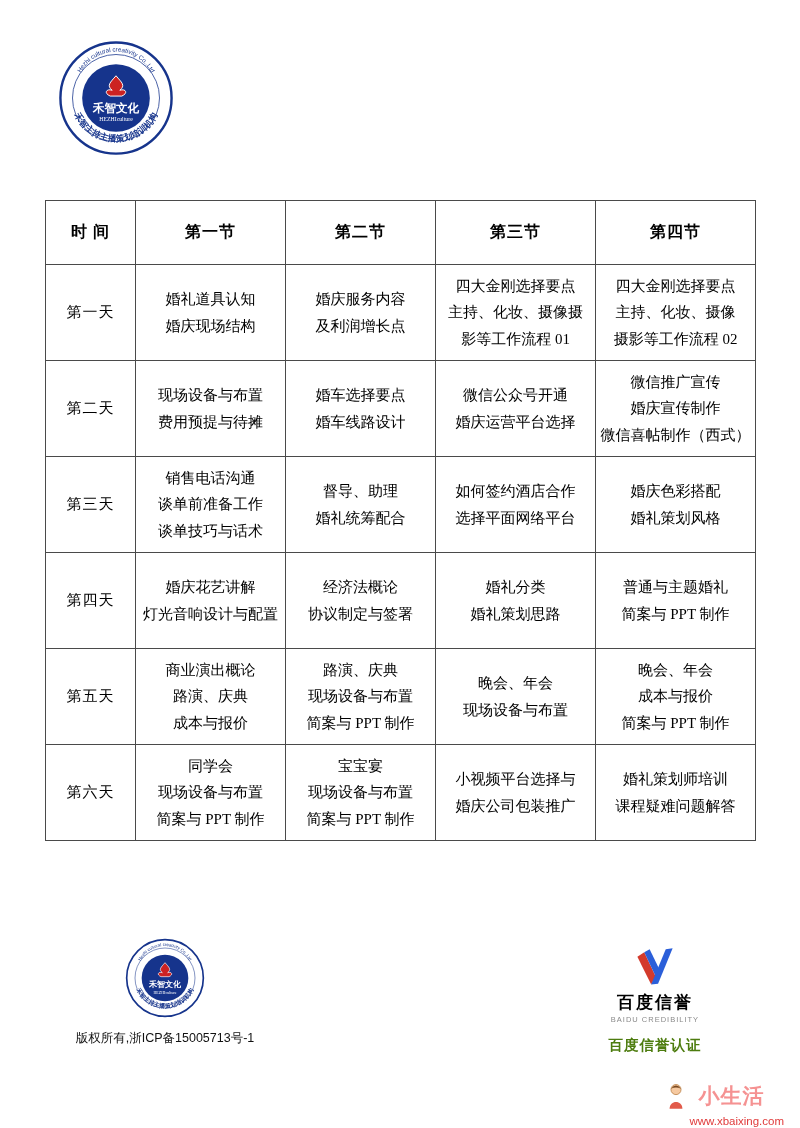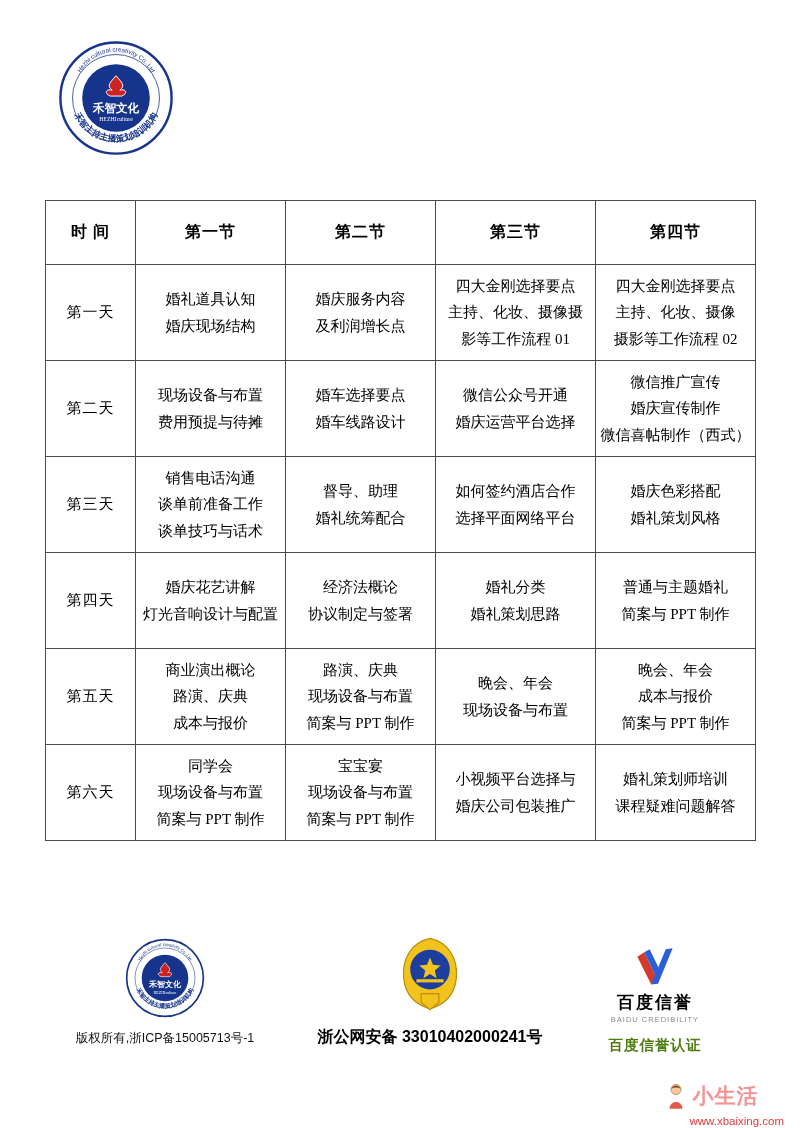--- a/index.html
+++ b/index.html
@@ -123,21 +123,21 @@
   .baidu-en { font-size: 7.5px; color: #8a8a8a; letter-spacing: 1px; margin-top: 1px; }
   .baidu-verified { margin-top: 12px; font-size: 14.5px; font-weight: 700; color: #4d7c0f; letter-spacing: 1px; }
 
   
   .watermark {
     position: absolute;
     right: 16px;
     top: 1082px;
     text-align: left;
   }
-  .watermark-row { display: flex; gap: 5px; }
+  .watermark-row { display: flex; gap: 11px; }
   .wm-figure { width: 22px; height: 28px; }
   .wm-figure svg { width: 100%; height: 100%; display: block; }
   .wm-name {
     font-size: 21px;
     font-weight: 700;
     color: #f59292;
     font-family: "Liberation Sans", sans-serif;
     letter-spacing: 1px;
   }
   .wm-url {
@@ -288,32 +288,20 @@
         </text>
         <circle cx="60" cy="60" r="35" fill="#16348c"></circle>
         <path d="M60 37 C66 44 70 47 64 52 C70 50 73 55 66 58 L54 58 C47 55 50 50 56 52 C50 47 54 44 60 37 Z" fill="#cc2222" stroke="#ffffff" stroke-width="1"></path>
         <text x="60" y="74" text-anchor="middle" font-size="12" font-weight="bold" fill="#ffffff">禾智文化</text>
         <text x="60" y="84" text-anchor="middle" font-size="6" fill="#ffffff">HEZHIculture</text>
       </svg>
     </span>
     <div class="icp-text">版权所有,浙ICP备15005713号-1</div>
   </div>
 
-  <div class="footer-center">
-    <span class="police-badge">
-      <svg viewBox="0 0 90 100">
-        <path d="M45 3 C22 8 10 28 12 52 C14 74 28 86 45 91 C62 86 76 74 78 52 C80 28 68 8 45 3 Z" fill="#f2c21d" stroke="#b8900d" stroke-width="1.5"></path>
-        <circle cx="45" cy="42" r="26" fill="#1c3f9e" stroke="#f2c21d" stroke-width="2.5"></circle>
-        <path d="M45 27 L48.7 36 L58.4 36.8 L51 43.2 L53.2 52.7 L45 47.6 L36.8 52.7 L39 43.2 L31.6 36.8 L41.3 36 Z" fill="#f2c21d"></path>
-        <path d="M28 54 h34 v4 h-34 z" fill="#f2c21d"></path>
-        <path d="M34 72 h22 v11 l-11 9 l-11 -9 z" fill="#f2c21d" stroke="#b8900d" stroke-width="1.5"></path>
-      </svg>
-    </span>
-    <div class="security-text">浙公网安备 33010402000241号</div>
-  </div>
 
   <div class="footer-right">
     <span class="baidu-logo">
       <svg viewBox="0 0 60 52">
         <polygon points="7,14 16,8 31,40 25,50" fill="#d33a2c"></polygon>
         <polygon points="53,3 34,49 25,50 44,4" fill="#2b5fd9"></polygon>
         <polygon points="16,8 23,4 36,31 31,40" fill="#2b5fd9"></polygon>
       </svg>
     </span>
     <div class="baidu-name">百度信誉</div>

